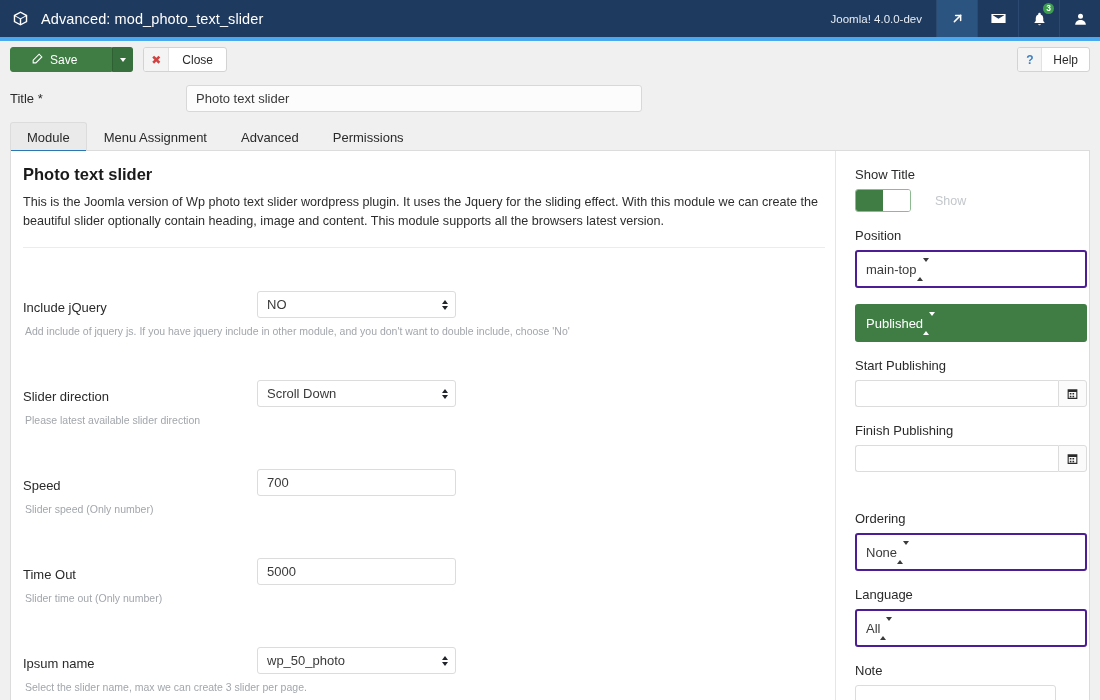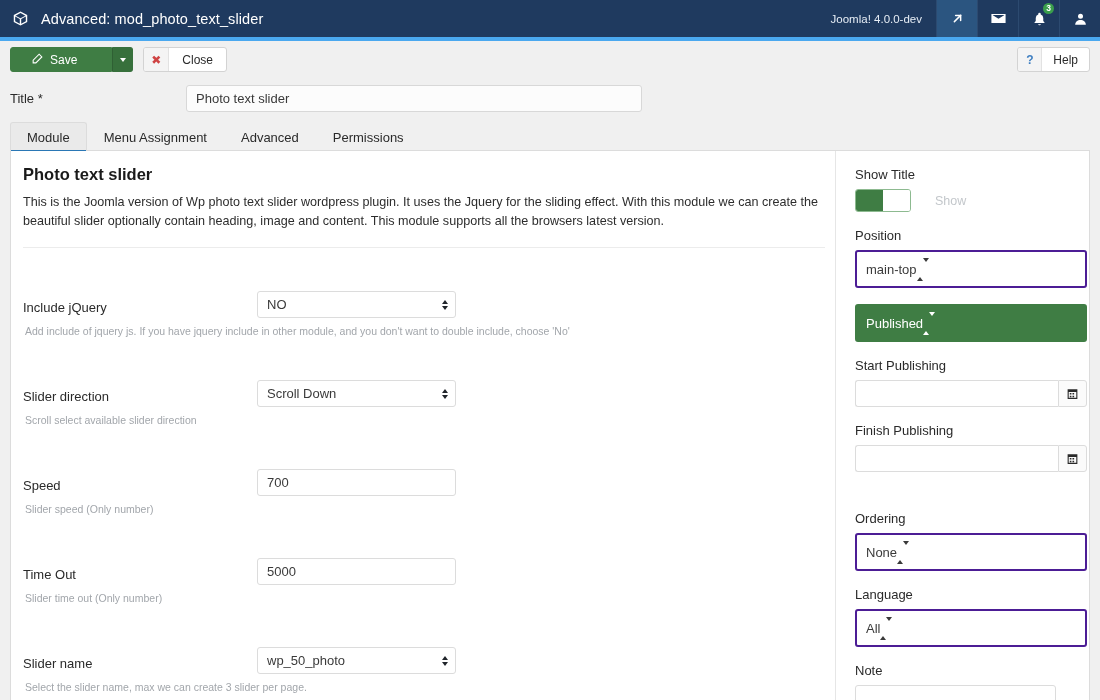--- a/index.html
+++ b/index.html
@@ -521,40 +521,40 @@
       <div class="fld-control">
         <div class="sel">
           <span>Scroll Down</span>
           <span class="updown">
             <span class="caret-up"></span>
               <span class="caret-dn"></span>
           </span>
         </div>
       </div>
     </div>
-    <div class="help-text">Scroll select available slider direction</div>
+    <div class="help-text">Please latest available slider direction</div>
 
     <div class="field-row">
       <div class="field-label">Speed</div>
       <div class="fld-control">
         <input class="inp" value="700" style="">
       </div>
     </div>
     <div class="help-text">Slider speed (Only number)</div>
 
     <div class="field-row">
       <div class="field-label">Time Out</div>
       <div class="fld-control">
         <input class="inp" value="5000" style="">
       </div>
     </div>
     <div class="help-text">Slider time out (Only number)</div>
 
     <div class="field-row">
-      <div class="field-label">Slider name</div>
+      <div class="field-label">Ipsum name</div>
       <div class="fld-control">
         <div class="sel">
           <span>wp_50_photo</span>
           <span class="updown">
             <span class="caret-up"></span>
               <span class="caret-dn"></span>
           </span>
         </div>
       </div>
     </div>

